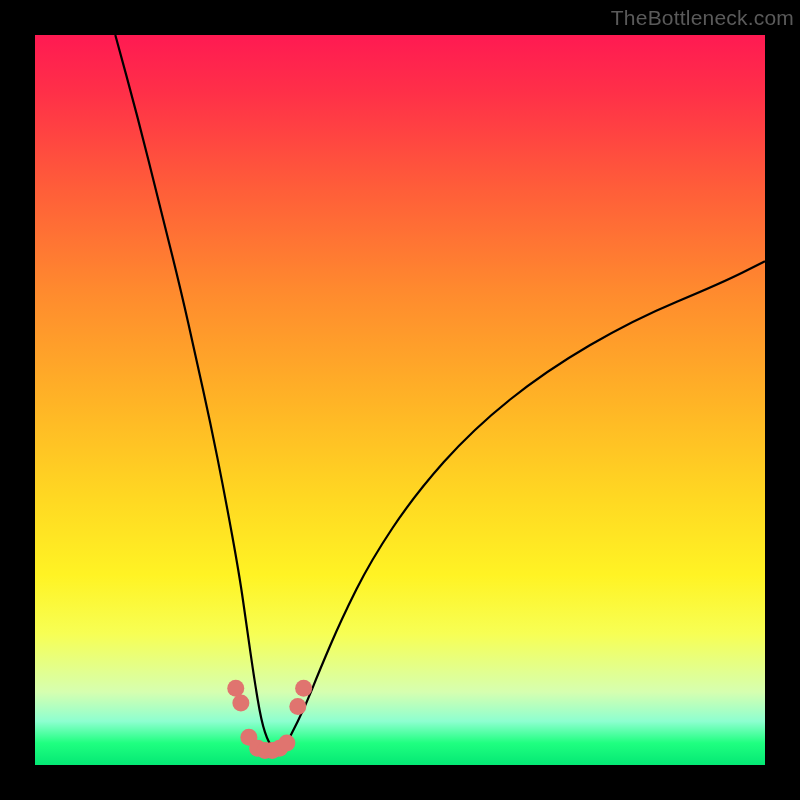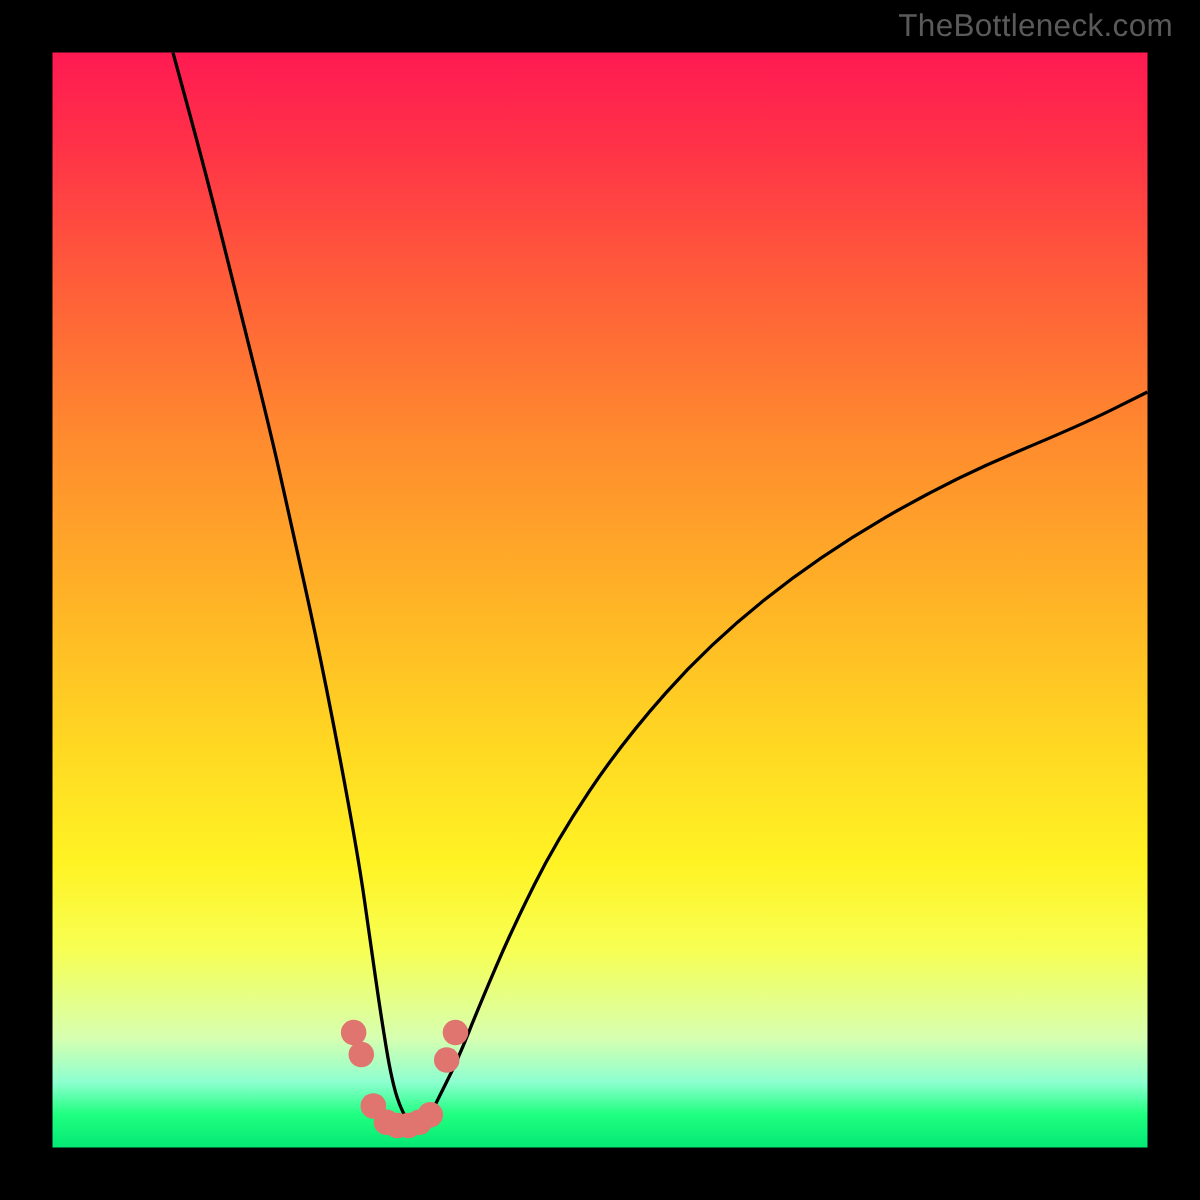--- a/index.html
+++ b/index.html
@@ -37,21 +37,21 @@
       #f7ff54 82%,
       #d6ffb0 90%,
       #8effd0 94%,
       #1fff80 97%,
       #04e874 100%
     );
   }
   .watermark {
     position: absolute;
     top: 6px;
-    right: 18px;
+    right: 6px;
     font-family: Arial, Helvetica, sans-serif;
     font-size: 21px;
     color: #5a5a5a;
     letter-spacing: 0.2px;
     user-select: none;
     text-align: center;
   }
   svg.curve {
     position: absolute;
     left: 0;

